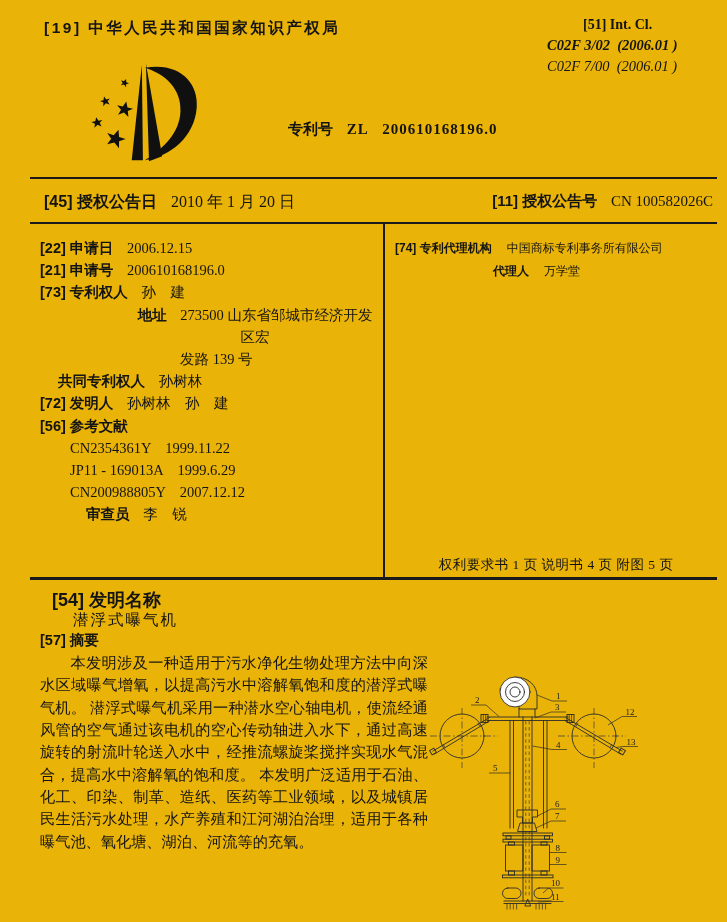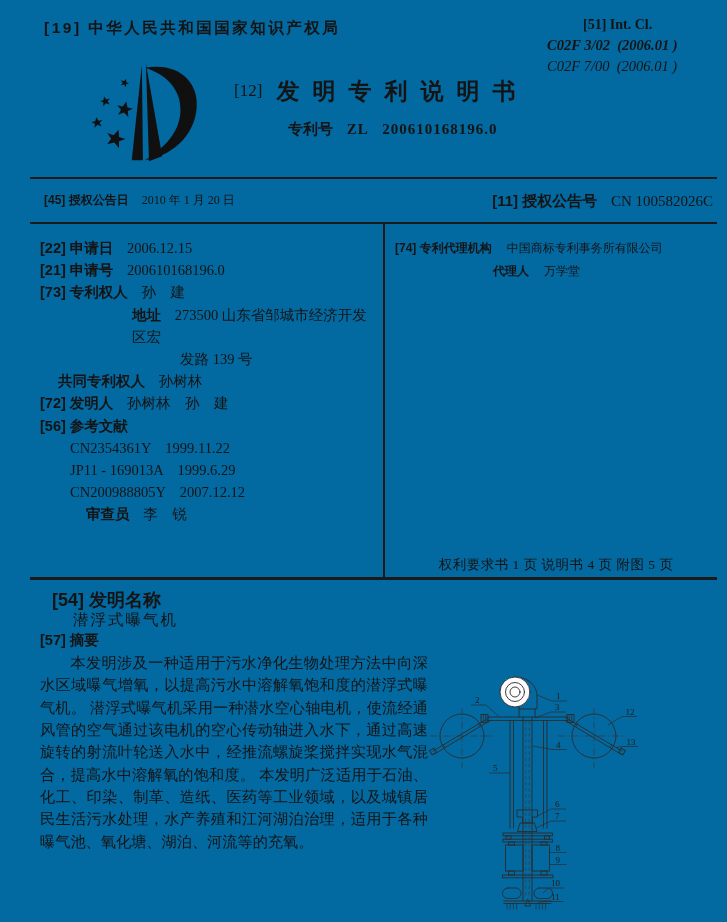--- a/index.html
+++ b/index.html
@@ -1,18 +1,18 @@
 <!DOCTYPE html>
 <html><head>
 <meta charset="utf-8">
 <style>
   html,body { margin:0; padding:0; background:#ffffff; }
   .page {
     position:relative; width:727px; height:922px; margin:0 auto;
-    background:#0369a1; color:#141414; overflow:hidden;
+    background:#eab308; color:#141414; overflow:hidden;
     font-family:"Liberation Serif","DejaVu Serif",serif;
   }
   .abs { position:absolute; }
   .b { font-family:"Liberation Sans","DejaVu Sans",sans-serif; font-weight:700; }
   .v { font-family:"Liberation Serif","DejaVu Serif",serif; }
   .pre { white-space:pre; }
 
   
   .office { left:44px; top:18px; font-size:15.5px; letter-spacing:2.5px; font-weight:700;
             font-family:"Liberation Sans","DejaVu Sans",sans-serif; }
@@ -26,28 +26,28 @@
   .patno { left:288px; top:120px; font-size:15px; font-weight:600; }
   .patno .num { margin-left:10px; letter-spacing:1px; }
 
   .hline { left:30px; width:687px; background:#1a1a1a; }
   .h1 { top:177px; height:2px; }
   .h2 { top:222px; height:2px; }
   .h3 { top:577px; height:2.5px; }
   .vdiv { left:383px; top:223px; width:1.5px; height:354px; background:#1a1a1a; }
 
   
-  .grant-l { left:44px; top:192px; font-size:12px; }
+  .grant-l { left:44px; top:192px; font-size:16px; }
   .grant-r { right:14px; top:192px; font-size:15px; }
   .grant-l .v, .grant-r .v { margin-left:10px; }
 
   
   .bibL { left:40px; top:237px; width:338px; font-size:14.5px; line-height:22.2px; }
   .bibL .row .v { margin-left:10px; }
-  .ind-addr  { margin-left:92px; }
+  .ind-addr  { margin-left:92px;text-align:center; }
   .ind-addr2 { margin-left:130px; }
   .ind-co    { margin-left:18px; }
   .ind-ref   { margin-left:30px; }
   .ind-exam  { margin-left:46px; }
 
   .bibR { left:395px; top:237px; width:322px; font-size:12px; line-height:23px; }
   .bibR .v { margin-left:12px; }
   .agent-row { margin-left:98px; }
   .pages-note { left:425px; top:556px; width:262px; font-size:13.5px; text-align:center; letter-spacing:0.5px; }
 
@@ -93,24 +93,20 @@
       <polygon points="57,4 47,98 58,98"></polygon>
       <polygon points="61,3 64,99 77,94"></polygon>
       <use href="#st" transform="translate(40,22) scale(0.42) rotate(20)"></use>
       <use href="#st" transform="translate(21,40) scale(0.5) rotate(-15)"></use>
       <use href="#st" transform="translate(40,48) scale(0.8) rotate(12)"></use>
       <use href="#st" transform="translate(13,61) scale(0.55) rotate(-10)"></use>
       <use href="#st" transform="translate(31,77) scale(0.95) rotate(18)"></use>
     </g>
   </svg>
 
-  <div class="abs doc-title">
-    <span class="code">[12]</span>
-    <span class="t">发明专利说明书</span>
-  </div>
 
   <div class="abs patno">
     <span class="b">专利号</span>
     <span class="num v pre">ZL   200610168196.0</span>
   </div>
 
   <div class="abs hline h1"></div>
   <div class="abs hline h2"></div>
   <div class="abs hline h3"></div>
   <div class="abs vdiv"></div>

